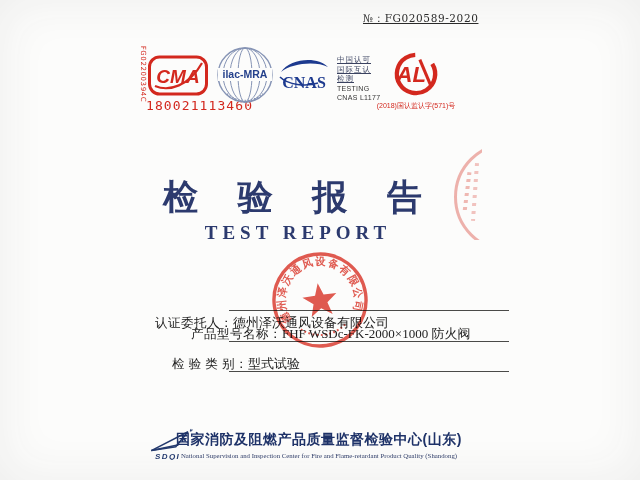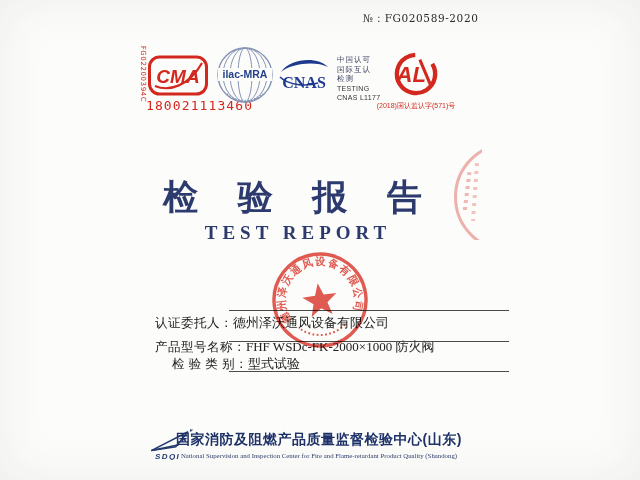--- a/index.html
+++ b/index.html
@@ -2,44 +2,44 @@
 <html><head>
 <meta charset="utf-8">
 <style>
   html,body{margin:0;padding:0;background:#e9e9e7;}
   .page{
     position:relative;width:640px;height:480px;background:#fcfcfb;overflow:hidden;
     font-family:"Liberation Serif","DejaVu Serif",serif;color:#222;
     box-shadow:inset 0 0 50px rgba(60,60,55,.07);
   }
   .report-no{position:absolute;left:363px;top:12px;font-size:10.5px;letter-spacing:.6px;
-    font-family:"DejaVu Serif",serif;color:#2a2a2a;}
+    font-family:"DejaVu Serif",serif;color:#2a2a2a;text-decoration:underline;}
   .side-code{position:absolute;left:110px;top:70px;width:66px;text-align:center;
     transform:rotate(90deg);font-size:7px;color:#d3281e;letter-spacing:.6px;
     font-family:"DejaVu Sans",sans-serif;}
   .cma-svg{position:absolute;left:147px;top:54px;}
   .cma-number{position:absolute;left:146px;top:98px;font-size:13px;color:#d3281e;
     letter-spacing:1.1px;font-family:"DejaVu Sans Mono",monospace;}
   .ilac-svg{position:absolute;left:216px;top:45px;}
   .cnas-svg{position:absolute;left:278px;top:56px;}
   .cnas-text{position:absolute;left:337px;top:55px;line-height:9.5px;}
-  .cnas-text .zh{font-size:7.5px;color:#3a4260;letter-spacing:1px;font-family:"Liberation Sans",sans-serif;}
+  .cnas-text .zh{font-size:7.5px;color:#3a4260;letter-spacing:1px;font-family:"Liberation Sans",sans-serif;text-decoration:underline;}
   .cnas-text .en{font-size:7px;color:#333;font-family:"Liberation Sans",sans-serif;letter-spacing:.3px;}
   .cal-svg{position:absolute;left:393px;top:51px;}
   .cal-caption{position:absolute;left:366px;top:101px;width:100px;text-align:center;
     font-size:7px;color:#d3281e;font-family:"Liberation Sans",sans-serif;}
   .title-zh{position:absolute;top:174px;left:300px;transform:translateX(-50%);
     font-size:35px;font-weight:bold;color:#2c3a6e;letter-spacing:15px;white-space:nowrap;
     font-family:"Liberation Sans",sans-serif;}
   .title-en{position:absolute;top:222px;left:298px;transform:translateX(-50%);
     font-size:19px;font-weight:bold;color:#2c3a6e;letter-spacing:5px;white-space:nowrap;
     font-family:"Liberation Serif",serif;text-align:right;}
   .field-row{position:absolute;left:155px;white-space:nowrap;font-size:13px;color:#222;}
   .field-row .lbl{display:inline-block;min-width:76px;font-size:12.5px;letter-spacing:.5px;}
-  .row-1{top:294px;margin-top:20px;}.row-2{top:338px;}.row-3{top:355px;margin-left:17px;}
+  .row-1{top:294px;margin-top:20px;}.row-2{top:325px;margin-left:36px;}.row-3{top:355px;margin-left:17px;}
   .underline{position:absolute;left:229px;width:280px;border-top:1px solid #4a4a48;height:0;}
   .u1{top:310px;}.u2{top:341px;}.u3{top:371px;}
   .stamp{position:absolute;left:270px;top:250px;width:100px;height:100px;
     opacity:.84;mix-blend-mode:multiply;transform:rotate(-8deg);}
   .edge-stamp{position:absolute;left:448px;top:148px;width:34px;height:92px;overflow:hidden;
     opacity:.75;mix-blend-mode:multiply;}
   .edge-circle{position:absolute;left:6px;top:-6px;width:104px;height:104px;border-radius:50%;
     border:3px solid rgba(219,70,58,.55);}
   .edge-m1{position:absolute;left:17px;top:24px;width:4px;height:40px;transform:rotate(7deg);
     background:repeating-linear-gradient(to bottom,rgba(219,70,58,.5) 0 3px,transparent 3px 7px);}

